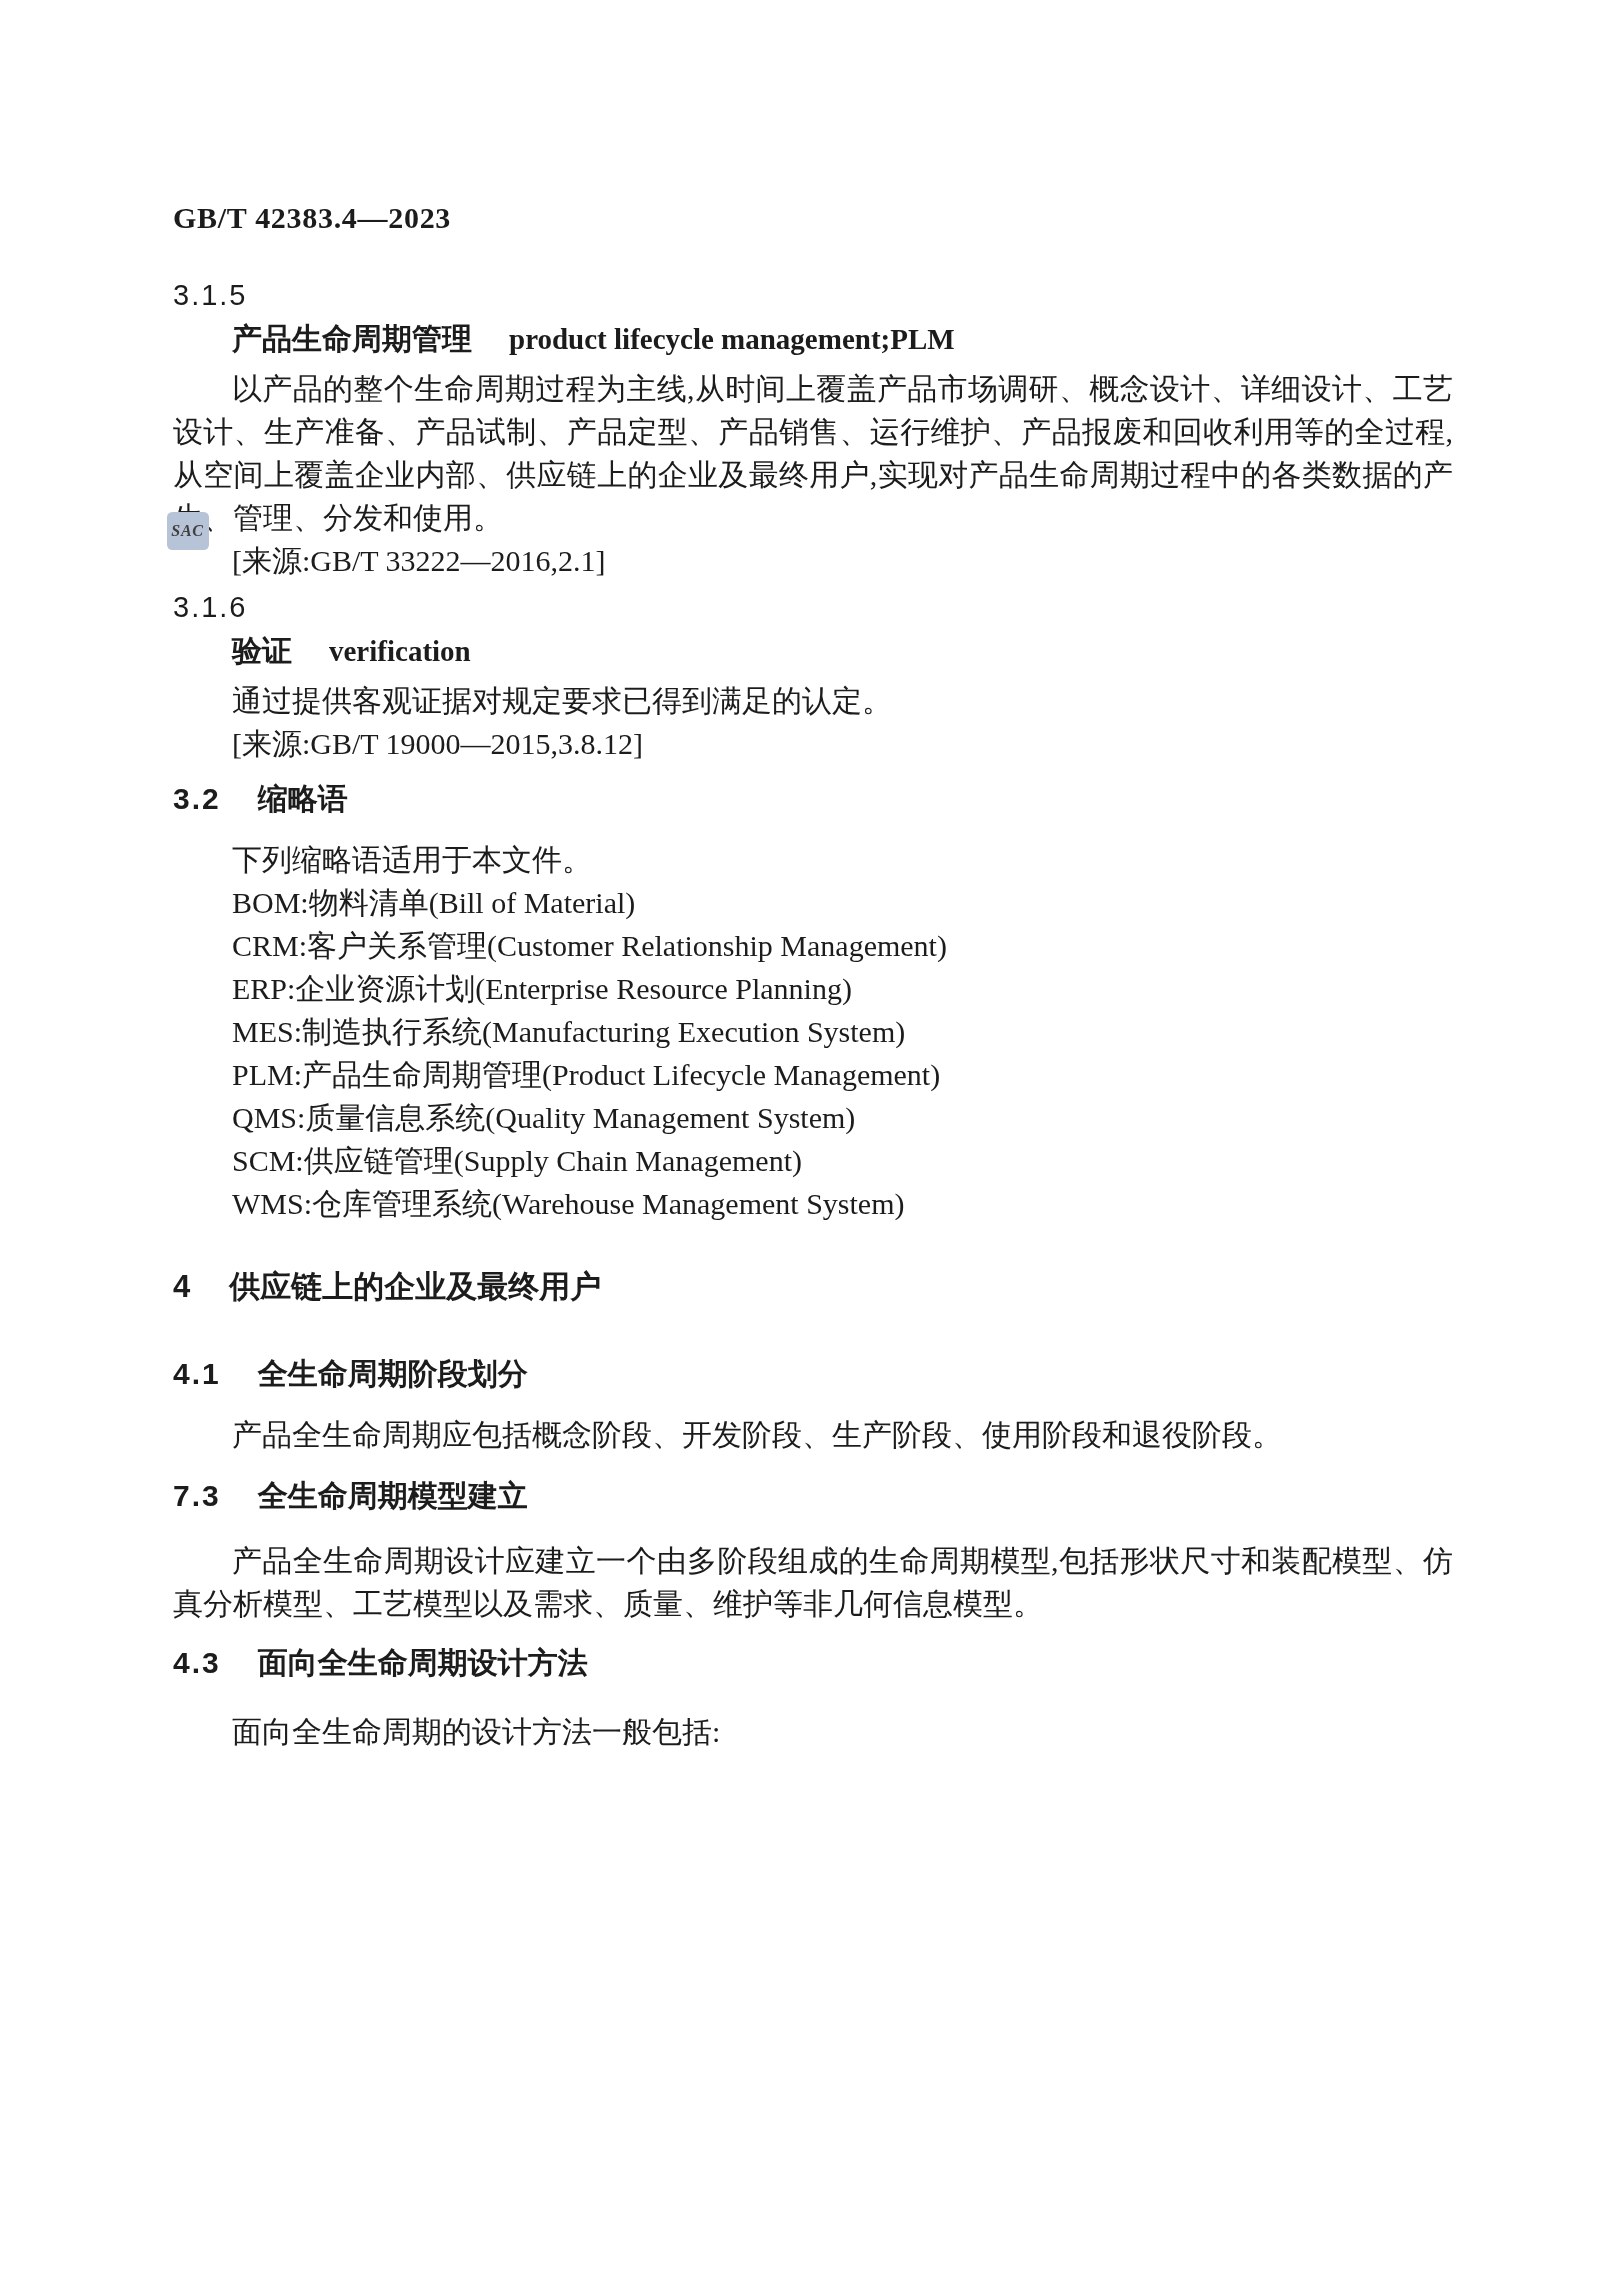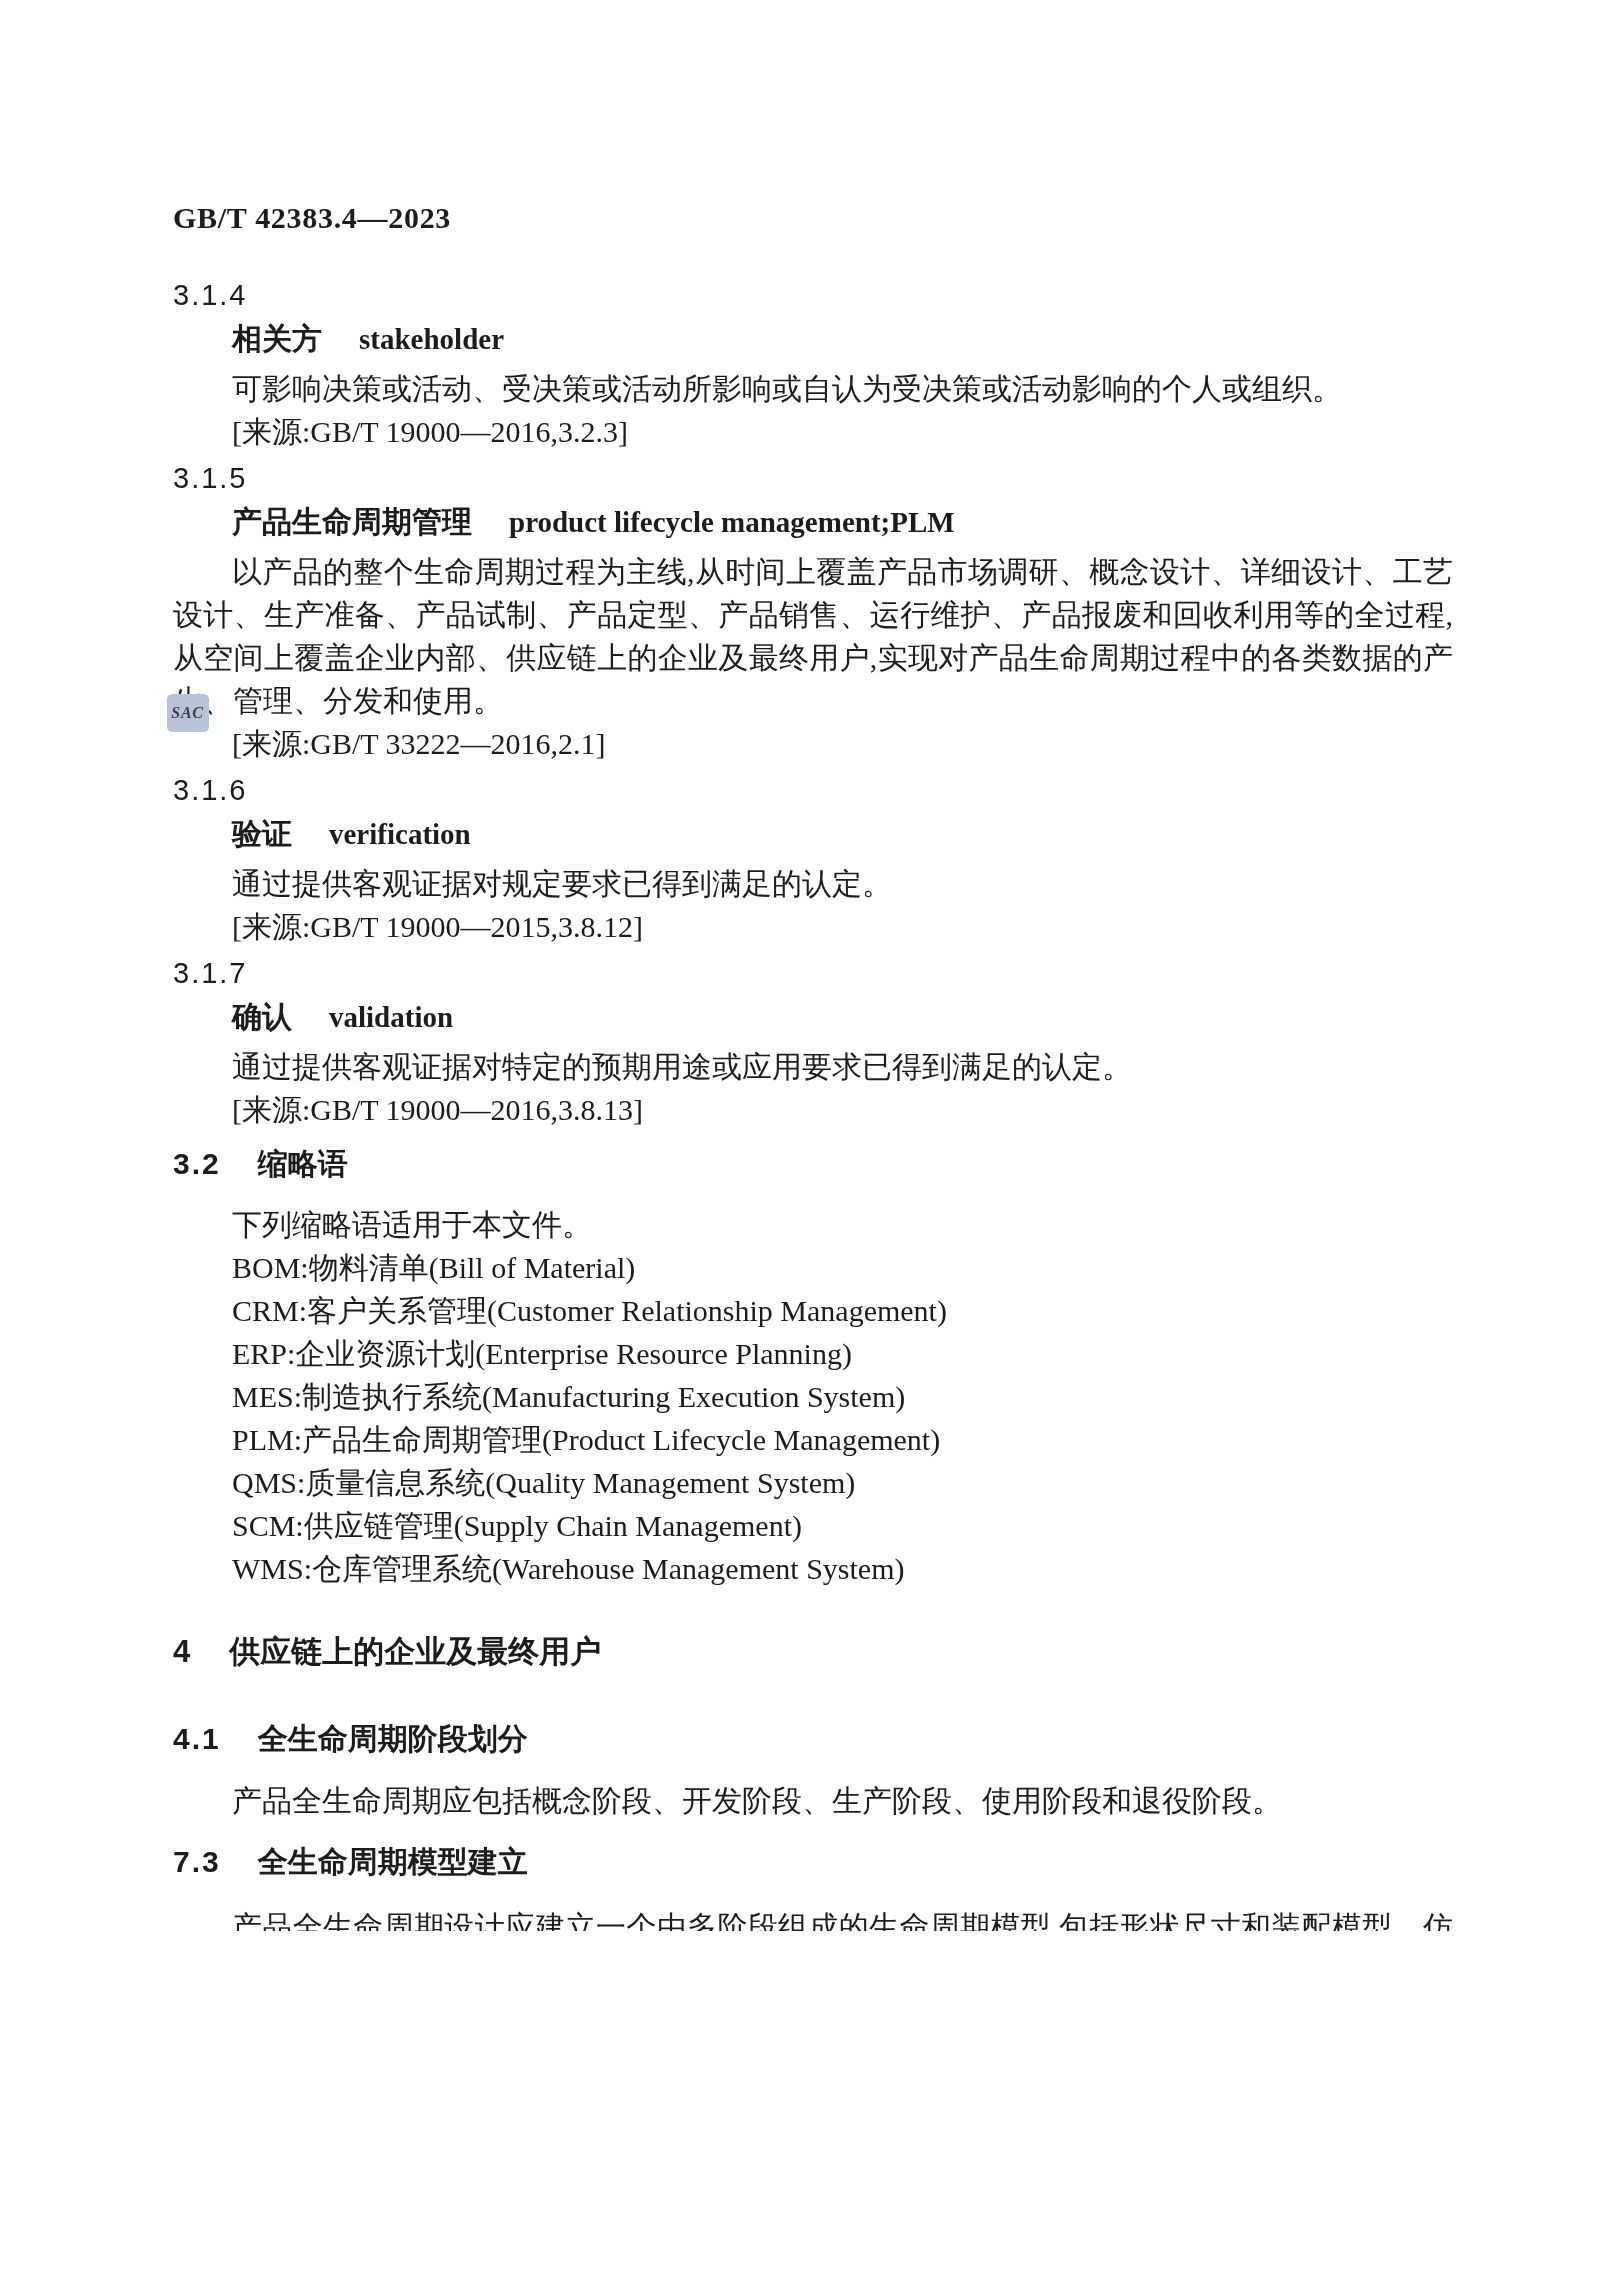--- a/index.html
+++ b/index.html
@@ -113,28 +113,20 @@
     font-family: "Liberation Serif", "DejaVu Serif", serif;
   }
 </style>
 </head>
 <body>
 
 <div class="page">
 
   <div class="doc-header">GB/T 42383.4—2023</div>
 
-  <div class="term-block">
-    <div class="term-number">3.1.4</div>
-    <div class="term-line">
-      <span class="zh">相关方</span><span class="en">stakeholder</span>
-    </div>
-    <div class="def">可影响决策或活动、受决策或活动所影响或自认为受决策或活动影响的个人或组织。</div>
-    <div class="src"><span>[来源:GB/T 19000—2016,3.2.3]</span></div>
-  </div>
 
   <div class="term-block">
     <div class="term-number">3.1.5</div>
     <div class="term-line">
       <span class="zh">产品生命周期管理</span><span class="en">product lifecycle management;PLM</span>
     </div>
     <div class="def">以产品的整个生命周期过程为主线,从时间上覆盖产品市场调研、概念设计、详细设计、工艺设计、生产准备、产品试制、产品定型、产品销售、运行维护、产品报废和回收利用等的全过程,从空间上覆盖企业内部、供应链上的企业及最终用户,实现对产品生命周期过程中的各类数据的产生、管理、分发和使用。</div>
     <div class="src">
       <span class="sac-logo">SAC</span>
       <span>[来源:GB/T 33222—2016,2.1]</span>
@@ -143,28 +135,20 @@
 
   <div class="term-block">
     <div class="term-number">3.1.6</div>
     <div class="term-line">
       <span class="zh">验证</span><span class="en">verification</span>
     </div>
     <div class="def">通过提供客观证据对规定要求已得到满足的认定。</div>
     <div class="src"><span>[来源:GB/T 19000—2015,3.8.12]</span></div>
   </div>
 
-  <div class="term-block">
-    <div class="term-number">3.1.7</div>
-    <div class="term-line">
-      <span class="zh">确认</span><span class="en">validation</span>
-    </div>
-    <div class="def">通过提供客观证据对特定的预期用途或应用要求已得到满足的认定。</div>
-    <div class="src"><span>[来源:GB/T 19000—2016,3.8.13]</span></div>
-  </div>
 
   <div class="h2 sec-heading-32">
     <span class="num">3.2</span><span>缩略语</span>
   </div>
   <div class="abbr-intro">下列缩略语适用于本文件。</div>
   <div class="abbr-item">BOM:物料清单(Bill of Material)</div>
   <div class="abbr-item">CRM:客户关系管理(Customer Relationship Management)</div>
   <div class="abbr-item">ERP:企业资源计划(Enterprise Resource Planning)</div>
   <div class="abbr-item">MES:制造执行系统(Manufacturing Execution System)</div>
   <div class="abbr-item">PLM:产品生命周期管理(Product Lifecycle Management)</div>

